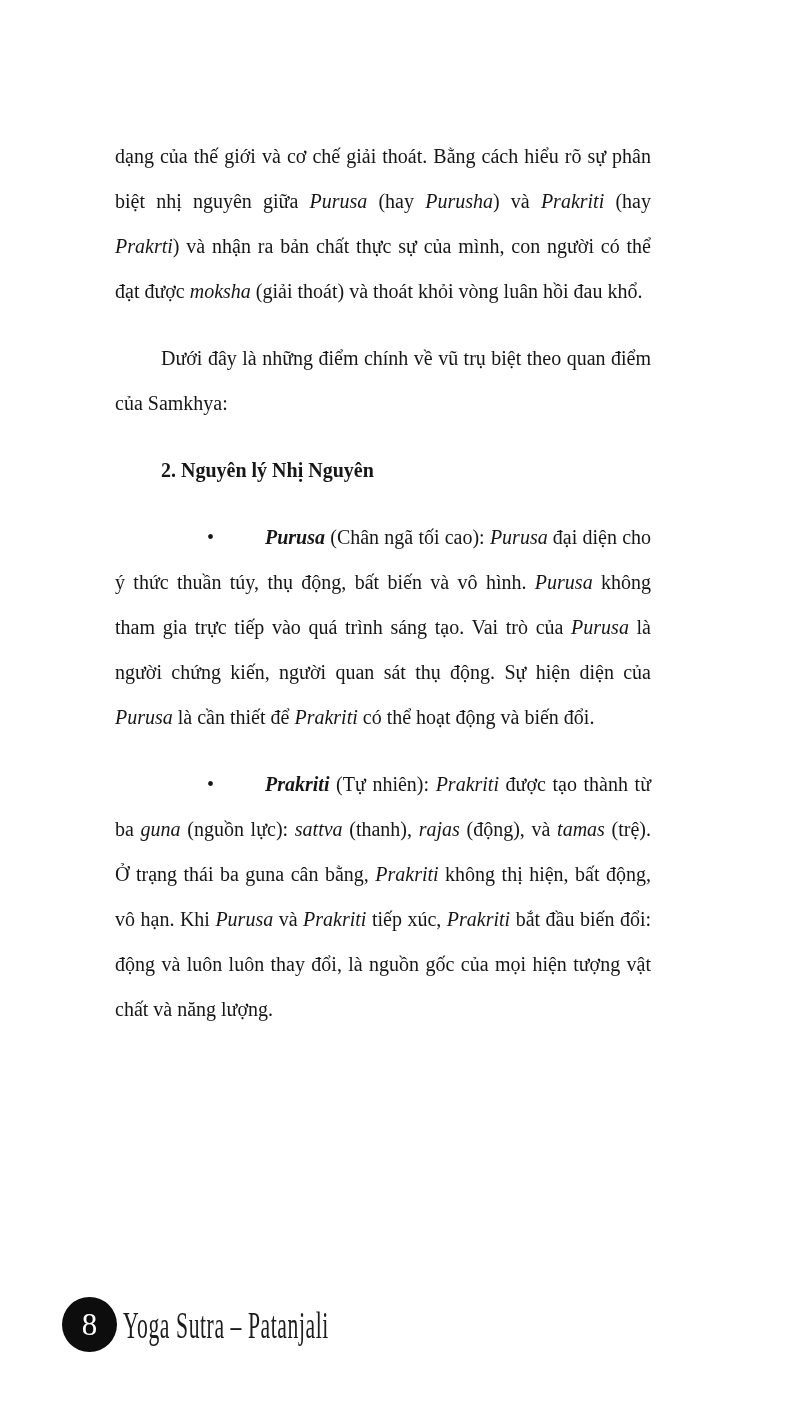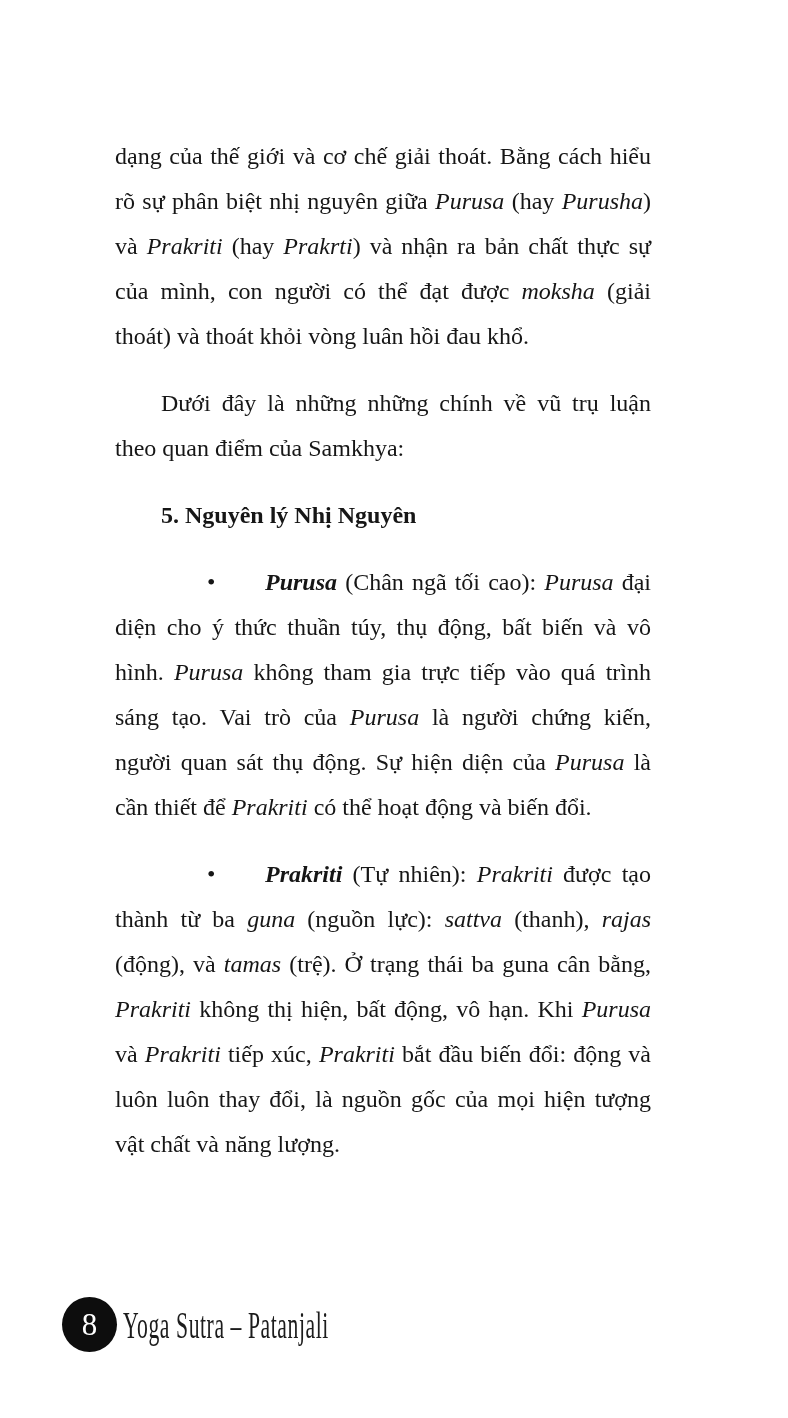--- a/index.html
+++ b/index.html
@@ -17,21 +17,21 @@
     overflow: hidden;
   }
   .content {
     position: absolute;
     left: 115px;
     top: 134px;
     width: 536px;
   }
   p.para {
     margin: 0 0 22px 0;
-    font-size: 24px;
+    font-size: 20px;
     line-height: 45px;
     text-align: justify;
   }
   p.body.indent { text-indent: 46px; }
   p.heading {
     text-indent: 46px;
     font-weight: 700;
     text-align: left;
   }
   p.bullet { text-indent: 46px; }
@@ -72,22 +72,22 @@
     transform: scaleX(0.57);
     transform-origin: left center;
   }
 </style>
 </head>
 <body>
 
 <div class="page">
   <main class="content">
       <p class="para body"><span>dạng của thế giới và cơ chế giải thoát. Bằng cách hiểu rõ sự phân biệt nhị nguyên giữa </span><span class="run-i">Purusa</span><span> (hay </span><span class="run-i">Purusha</span><span>) và </span><span class="run-i">Prakriti</span><span> (hay </span><span class="run-i">Prakrti</span><span>) và nhận ra bản chất thực sự của mình, con người có thể đạt được </span><span class="run-i">moksha</span><span> (giải thoát) và thoát khỏi vòng luân hồi đau khổ.</span></p>
-      <p class="para body indent"><span>Dưới đây là những những chính về vũ trụ luận theo quan điểm của Samkhya:</span></p>
-      <p class="para heading indent"><span>5. Nguyên lý Nhị Nguyên</span></p>
+      <p class="para body indent"><span>Dưới đây là những điểm chính về vũ trụ biệt theo quan điểm của Samkhya:</span></p>
+      <p class="para heading indent"><span>2. Nguyên lý Nhị Nguyên</span></p>
       <p class="para bullet indent"><span class="bullet-marker">•</span><span class="run-bi">Purusa</span><span class="run-b"> (Chân ngã tối cao)</span><span>: </span><span class="run-i">Purusa</span><span> đại diện cho ý thức thuần túy, thụ động, bất biến và vô hình. </span><span class="run-i">Purusa</span><span> không tham gia trực tiếp vào quá trình sáng tạo. Vai trò của </span><span class="run-i">Purusa</span><span> là người chứng kiến, người quan sát thụ động. Sự hiện diện của </span><span class="run-i">Purusa</span><span> là cần thiết để </span><span class="run-i">Prakriti</span><span> có thể hoạt động và biến đổi.</span></p>
       <p class="para bullet indent"><span class="bullet-marker">•</span><span class="run-bi">Prakriti</span><span class="run-b"> (Tự nhiên)</span><span>: </span><span class="run-i">Prakriti</span><span> được tạo thành từ ba </span><span class="run-i">guna</span><span> (nguồn lực): </span><span class="run-i">sattva</span><span> (thanh), </span><span class="run-i">rajas</span><span> (động), và </span><span class="run-i">tamas</span><span> (trệ). Ở trạng thái ba guna cân bằng, </span><span class="run-i">Prakriti</span><span> không thị hiện, bất động, vô hạn. Khi </span><span class="run-i">Purusa</span><span> và </span><span class="run-i">Prakriti</span><span> tiếp xúc, </span><span class="run-i">Prakriti</span><span> bắt đầu biến đổi: động và luôn luôn thay đổi, là nguồn gốc của mọi hiện tượng vật chất và năng lượng.</span></p>
     </main>
   <footer class="footer">
     <div class="badge">
       <span>8</span>
     </div>
     <div class="book-title">Yoga Sutra – Patanjali</div>
   </footer>
 </div>

